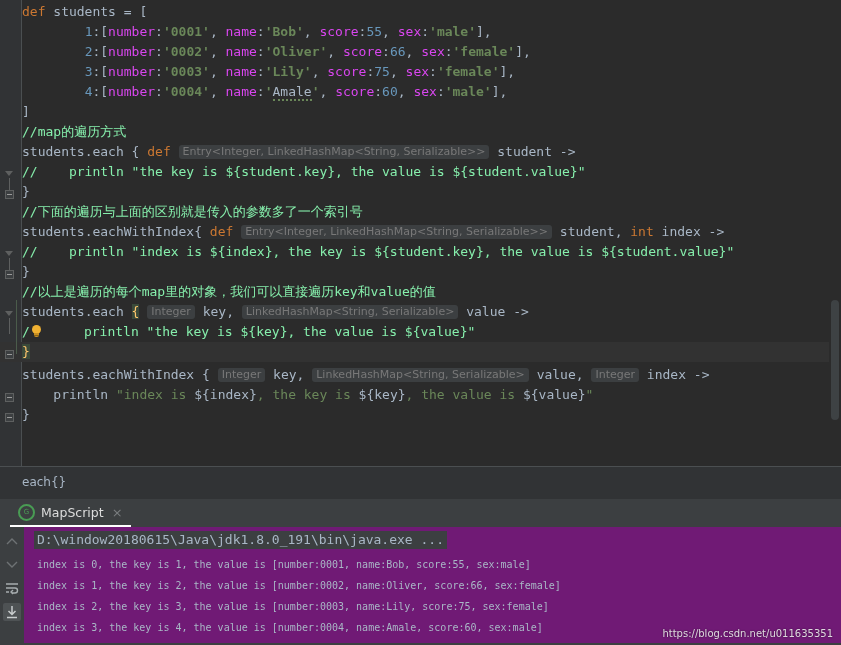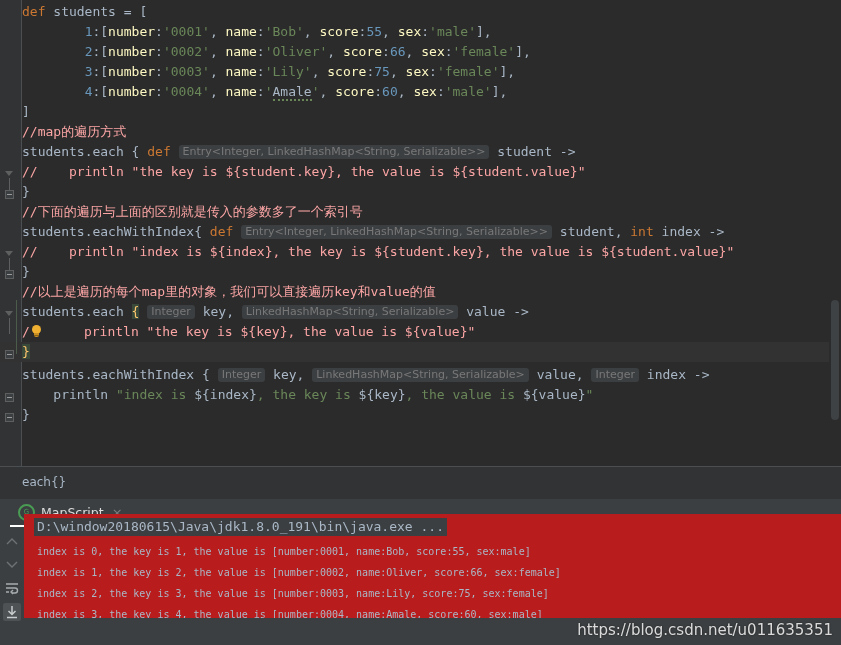--- a/index.html
+++ b/index.html
@@ -29,26 +29,26 @@
   }
   .ln{
     position:absolute;left:0;height:20px;line-height:20px;
     font-size:13px;white-space:pre;color:#a9b7c6;
   }
   .cur-line{
     position:absolute;left:0;width:841px;height:20px;background:#323232;
   }
   
   .kw{color:#cc7832;margin-top:20px;}
-  .str{color:#6a8759;}
+  .str{color:#6a8759;font-weight:bold;}
   .num{color:#6897bb;}
-  .cmt{color:#fca5a5;}
+  .cmt{color:#86efac;}
   .id{color:#a9b7c6;}
   .brc-hl{background:#3a4a3a;color:#ffc66d;}
-  .lit{color:#fef9c3;text-align:right;}
+  .lit{color:#d946ef;text-align:right;}
   .gstr{color:#6a8759;}
   .typo{border-bottom:2px dotted #6a8759;}
   .hint{
     display:inline-block;background:#3c3f41;color:#787878;
     font-family:"DejaVu Sans","Liberation Sans",sans-serif;
     font-size:11px;line-height:14px;padding:0 4px;border-radius:3px;
     vertical-align:1px;
   }
   
   .fold{
@@ -136,35 +136,35 @@
     font-family:"DejaVu Sans","Liberation Sans",sans-serif;
     font-size:13px;color:#7a7d7f;margin-left:2px;
   }
   .console-tools{
     position:absolute;left:0;top:28px;width:24px;height:118px;background:#3c3f41;
   }
   .ctool{position:absolute;left:3px;width:18px;height:18px;}
   .ctool svg{display:block;}
   .ctool.active{background:#4e5254;border-radius:2px;}
   .console{
-    position:absolute;left:24px;top:15px;right:0;height:104px;
-    background:#b91c1c;overflow:hidden;
+    position:absolute;left:24px;top:28px;right:0;height:116px;
+    background:#701a75;overflow:hidden;
   }
   .cmd{
     position:absolute;left:10px;top:4px;height:18px;line-height:18px;
     font-size:13px;color:#a9b7c6;background:#3c3f41;padding:0 3px;white-space:pre;
   }
   .outln{
     position:absolute;left:13px;height:20px;line-height:20px;
     font-size:10px;color:#a9b7c6;white-space:pre;
   }
   .watermark{
     position:absolute;right:8px;bottom:6px;
     font-family:"DejaVu Sans","Liberation Sans",sans-serif;
-    font-size:15px;color:#e8e8e8;opacity:.92;
+    font-size:10px;color:#e8e8e8;opacity:.92;
     text-shadow:0 0 2px rgba(0,0,0,.6);
     pointer-events:none;
   }
 </style>
 </head>
 <body>
 
 <div id="app">
 
   <div class="editor">

